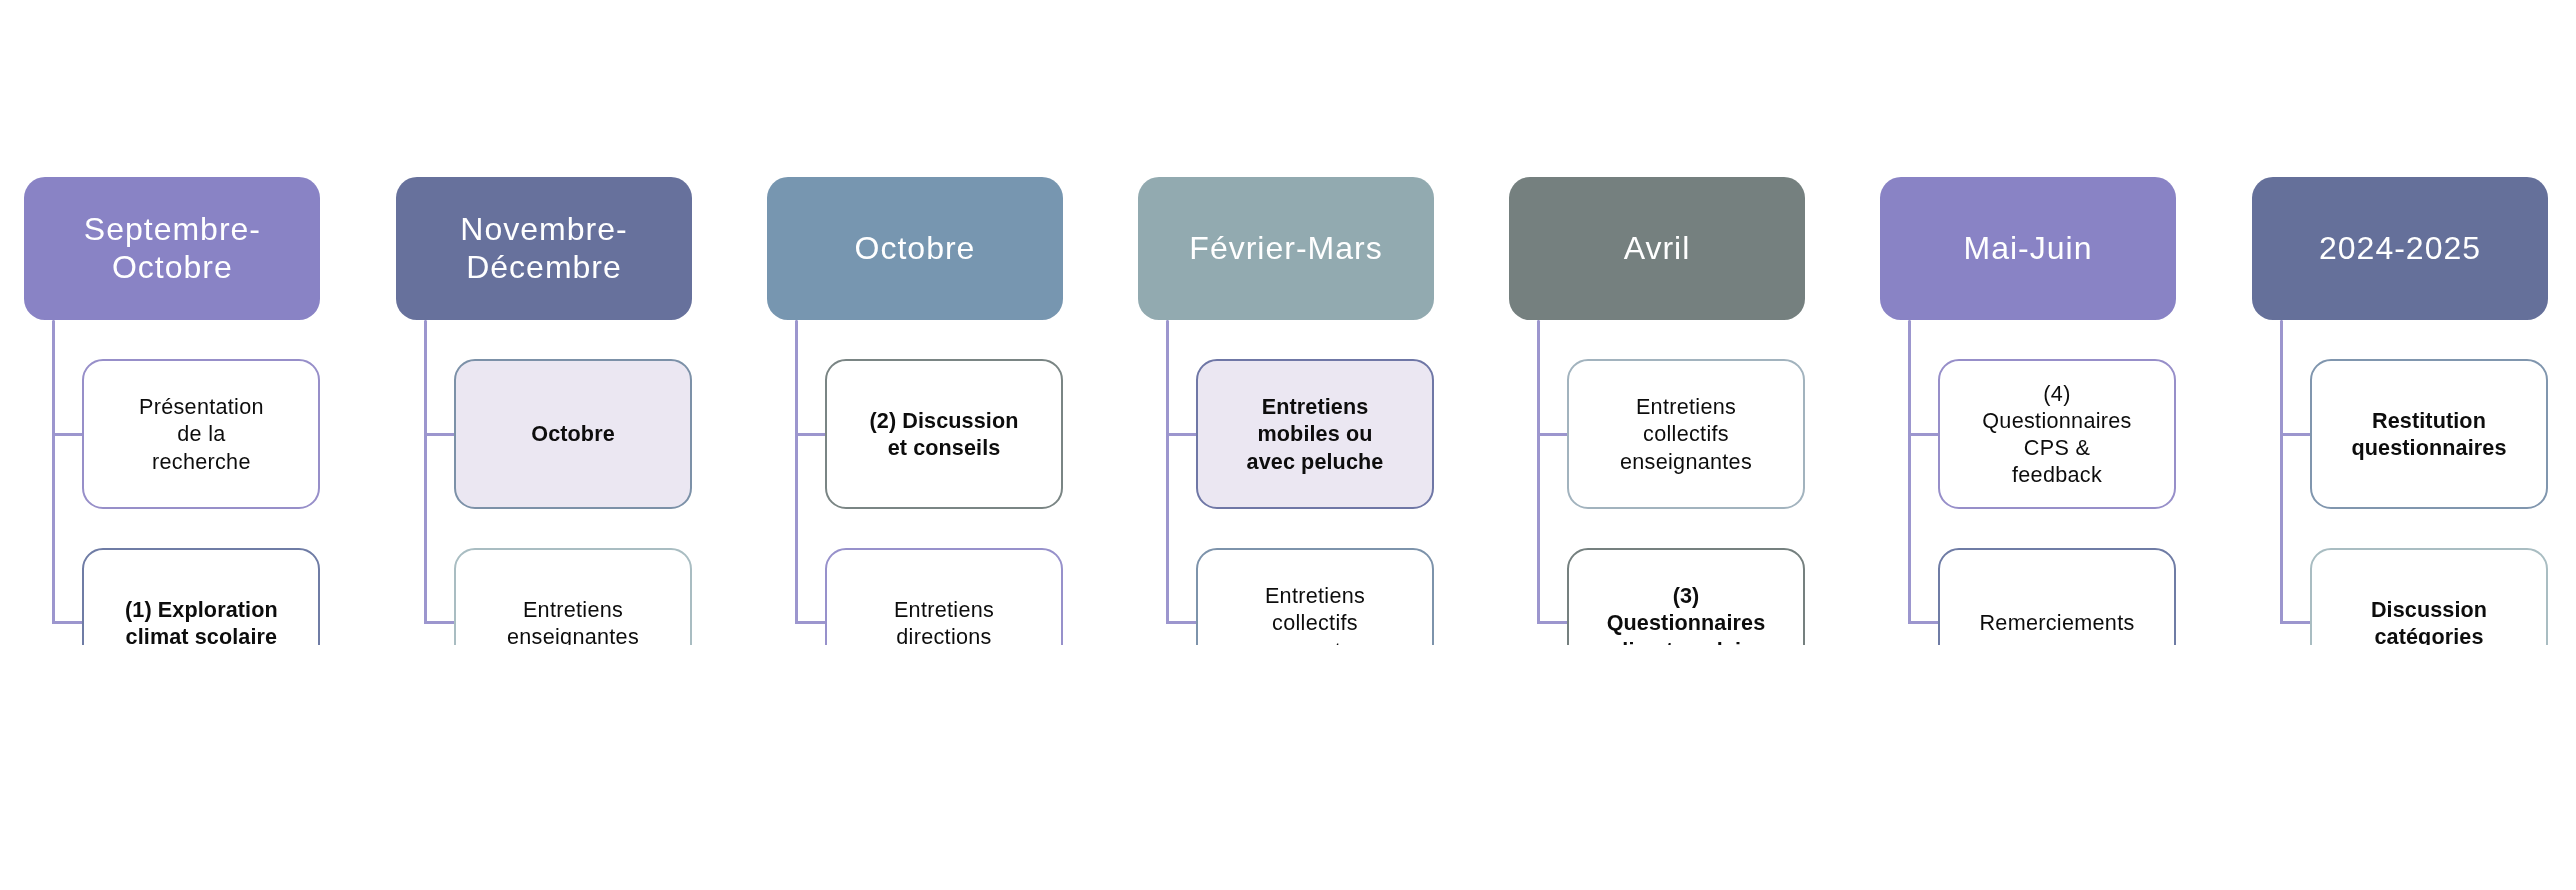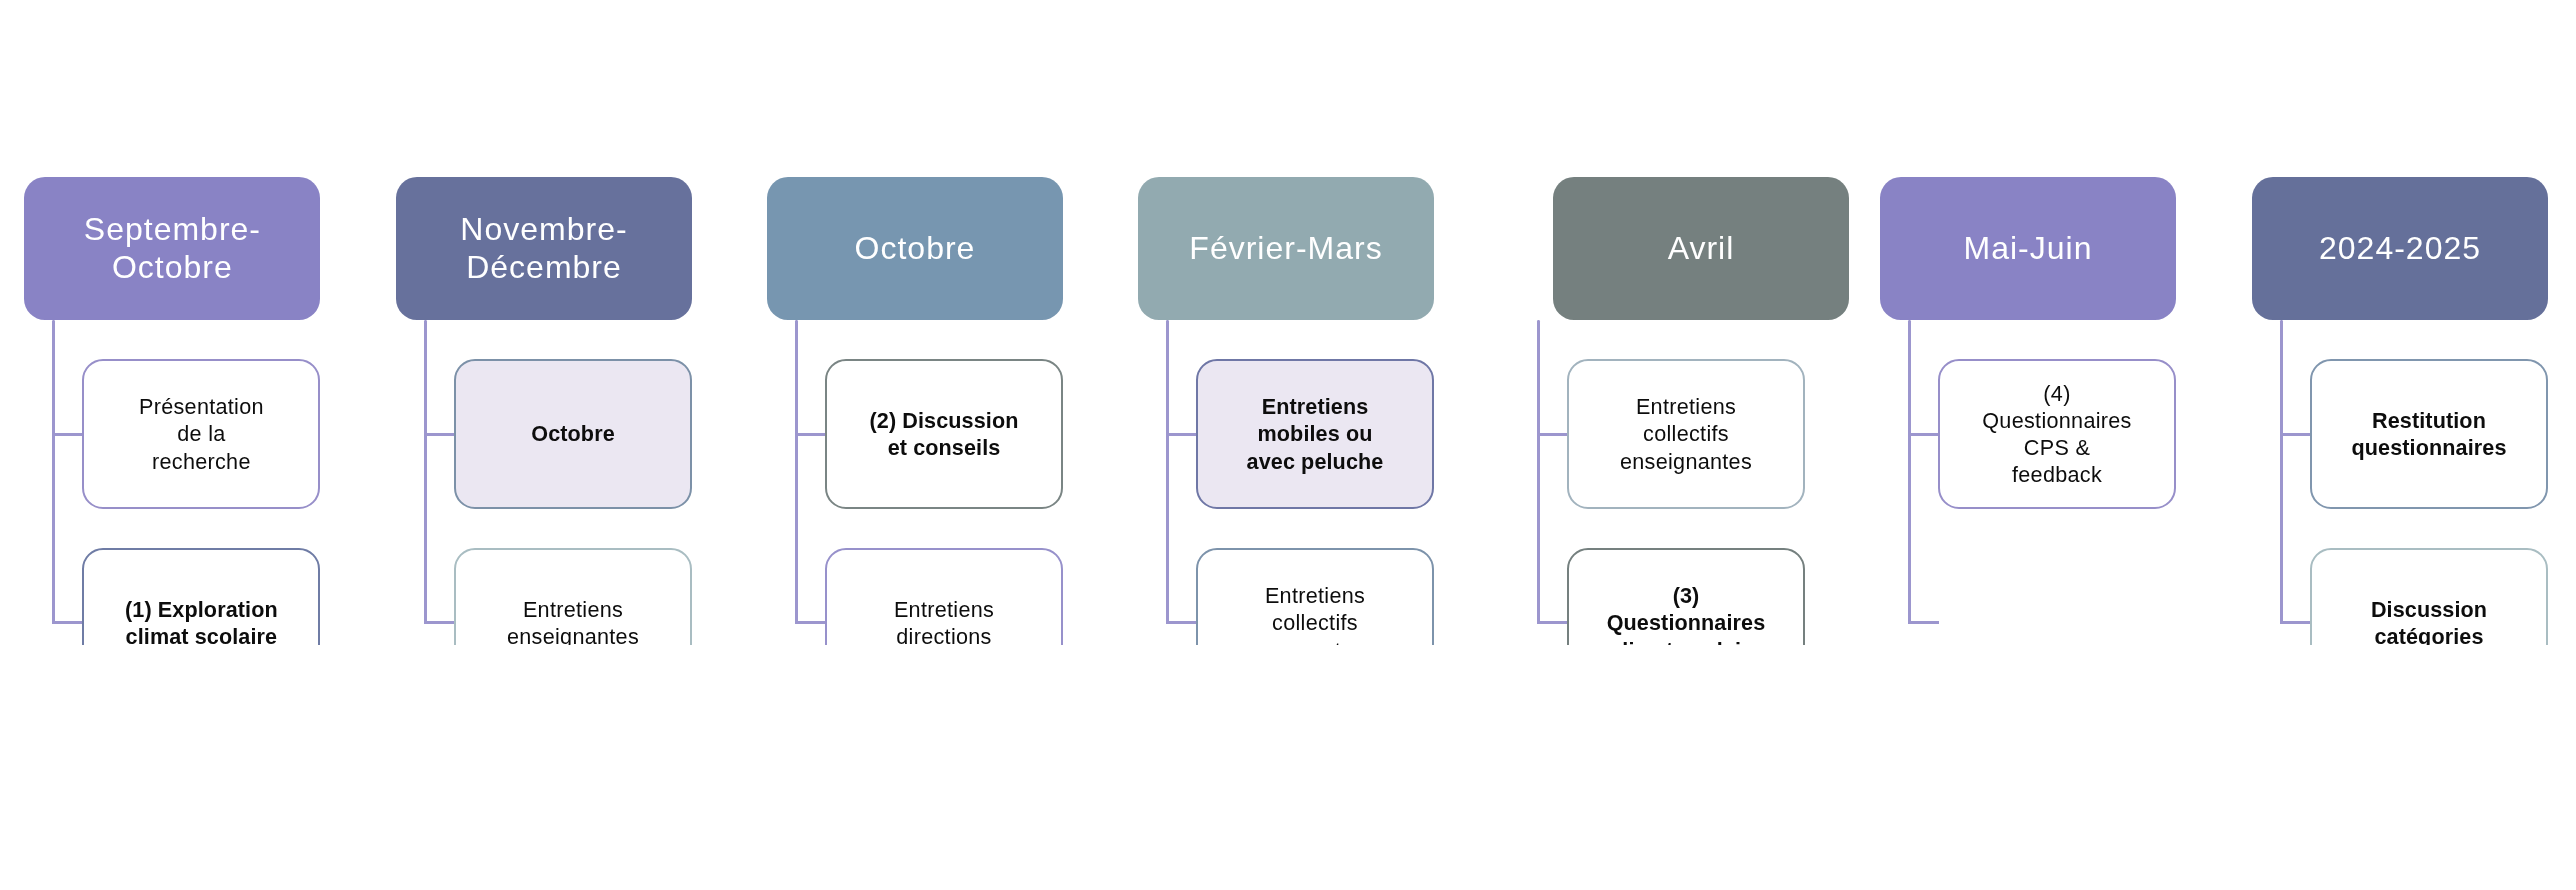--- a/index.html
+++ b/index.html
@@ -130,41 +130,42 @@
       <div class="connector-branch branch-2" style="background: rgb(156, 150, 206);"></div>
       <div class="activity-box activity-1 bold" style="border-color: rgb(111, 119, 166); background: rgb(235, 231, 242);">Entretiens
 mobiles ou
 avec peluche</div>
       <div class="activity-box activity-2" style="border-color: rgb(125, 147, 171); background: rgb(255, 255, 255);">Entretiens
 collectifs
 parents</div>
     </div>
 
     <div class="column" style="left: 1509px;">
-      <div class="stage-header" style="background: rgb(117, 128, 127); margin-left: 44px;">Avril</div>
+      <div class="stage-header" style="background: rgb(117, 128, 127);">Avril</div>
       <div class="connector-rail" style="background: rgb(156, 150, 206);"></div>
       <div class="connector-branch branch-1" style="background: rgb(156, 150, 206);"></div>
       <div class="connector-branch branch-2" style="background: rgb(156, 150, 206);"></div>
       <div class="activity-box activity-1" style="border-color: rgb(162, 179, 190); background: rgb(255, 255, 255);">Entretiens
 collectifs
 enseignantes</div>
       <div class="activity-box activity-2 bold" style="border-color: rgb(117, 128, 127); background: rgb(255, 255, 255);">(3)
 Questionnaires
 climat scolaire</div>
     </div>
 
     <div class="column" style="left: 1880px;">
       <div class="stage-header" style="background: rgb(137, 131, 197);">Mai-Juin</div>
       <div class="connector-rail" style="background: rgb(156, 150, 206);"></div>
       <div class="connector-branch branch-1" style="background: rgb(156, 150, 206);"></div>
       <div class="connector-branch branch-2" style="background: rgb(156, 150, 206);"></div>
       <div class="activity-box activity-1" style="border-color: rgb(151, 143, 201); background: rgb(255, 255, 255);">(4)
 Questionnaires
 CPS &amp;
 feedback</div>
+      <div class="activity-box activity-2" style="border-color: rgb(111, 124, 165); background: rgb(255, 255, 255);">Remerciements</div>
     </div>
 
     <div class="column" style="left: 2252px;">
       <div class="stage-header" style="background: rgb(101, 112, 154);">2024-2025</div>
       <div class="connector-rail" style="background: rgb(156, 150, 206);"></div>
       <div class="connector-branch branch-1" style="background: rgb(156, 150, 206);"></div>
       <div class="connector-branch branch-2" style="background: rgb(156, 150, 206);"></div>
       <div class="activity-box activity-1 bold" style="border-color: rgb(128, 150, 174); background: rgb(255, 255, 255);">Restitution
 questionnaires</div>
       <div class="activity-box activity-2 bold" style="border-color: rgb(169, 189, 194); background: rgb(255, 255, 255);">Discussion

